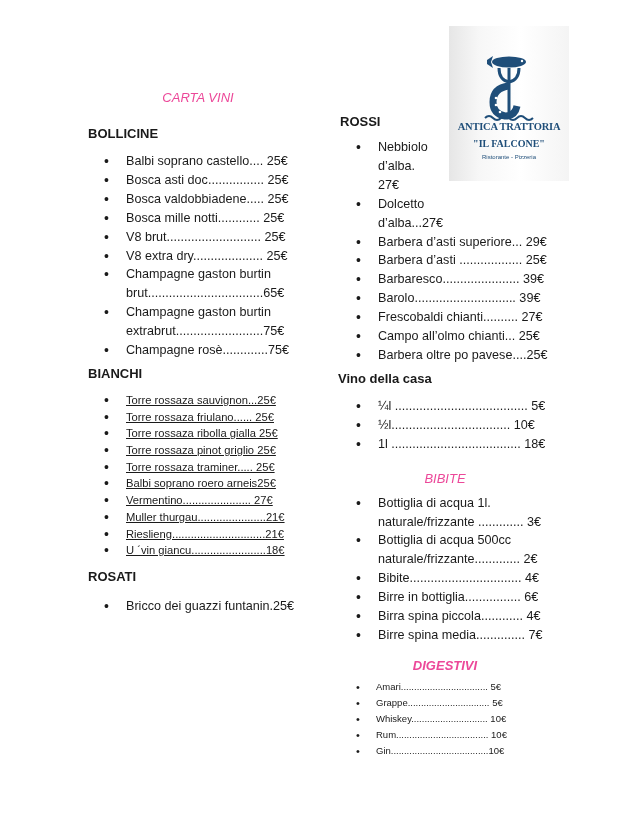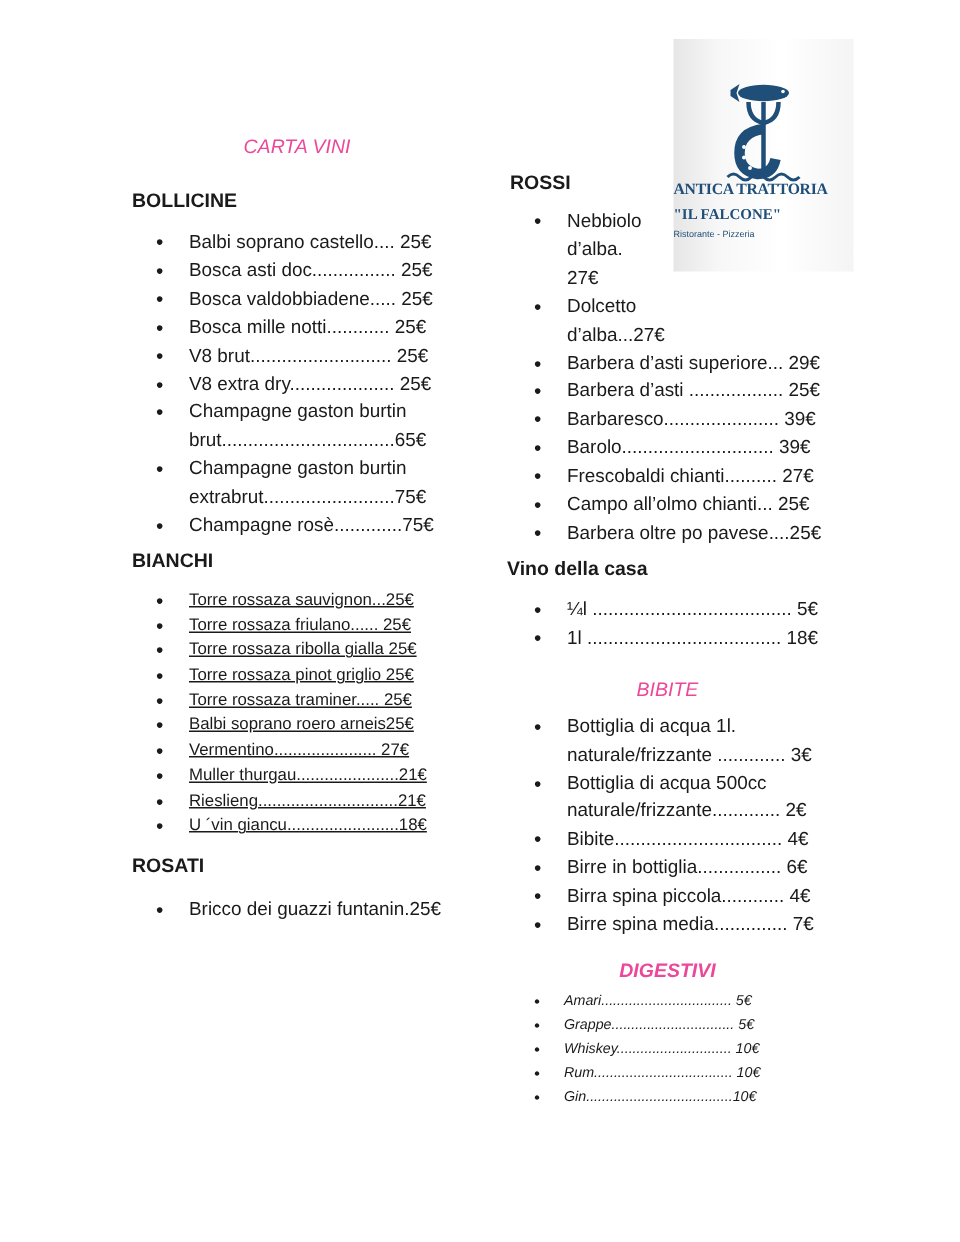--- a/index.html
+++ b/index.html
@@ -7,25 +7,25 @@
          font-family: "Liberation Sans", "DejaVu Sans", sans-serif; color: #1a1a1a; }
   .col { position: absolute; }
   .col-left { left: 88px; top: 88px; width: 240px; }
   .col-right { left: 340px; top: 112px; width: 230px; }
   .title { font-style: italic; color: #ec4899; font-size: 13px; text-align: center; }
   .section-h { font-weight: bold; font-size: 13px; margin: 0; }
   ul { list-style: none; margin: 0; padding: 0; }
   li { position: relative; padding-left: 38px; font-size: 12.6px; line-height: 18.9px; }
   li::before { content: "\2022"; position: absolute; left: 16px; top: 0; font-size: 14px; }
   .small li { font-size: 11.2px; line-height: 16.7px; text-decoration: underline; }
-  .tiny li { font-size: 9.5px; line-height: 16px; padding-left: 36px; font-style: italic; }
+  .tiny li { font-size: 9.5px; line-height: 16px; padding-left: 36px; }
   .tiny li::before { font-size: 11px; left: 16px; }
   .logo { position: absolute; left: 449px; top: 26px; width: 120px; height: 155px;
           background: linear-gradient(90deg, #e6e6e6 0%, #f7f7f7 25%, #ffffff 60%, #f4f4f4 100%); }
-  .logo-title { position: absolute; left: 0; width: 120px; 
+  .logo-title { position: absolute; left: 0; width: 120px; text-align: center;
                 font-family: "Liberation Serif", "DejaVu Serif", serif; color: #1f4e79; font-weight: bold; }
 </style>
 </head>
 <body>
 
 <div class="col col-left">
   <div class="title" style="width:210px; margin-left:5px; height:22px; line-height:20px;">CARTA VINI</div>
 
   <h2 class="section-h" style="margin-top:16px; height:26px; line-height:16px;">BOLLICINE</h2>
   <ul style="width:220px;">
@@ -98,20 +98,21 @@
     <li>Barbaresco...................... 39€</li>
     <li>Barolo............................. 39€</li>
     <li>Frescobaldi chianti.......... 27€</li>
     <li>Campo all’olmo chianti... 25€</li>
     <li>Barbera oltre po pavese....25€</li>
   </ul>
 
   <h2 class="section-h" style="margin-top:6px; height:26px; line-height:16px; margin-left:-2px;">Vino della casa</h2>
   <ul style="width:220px;">
     <li>¼l ...................................... 5€</li>
+    <li>½l.................................. 10€</li>
     <li>1l ..................................... 18€</li>
   </ul>
 
   <div class="title" style="margin-top:16px; width:210px; height:24px; line-height:18px;">BIBITE</div>
   <ul style="width:220px;">
     <li>Bottiglia di acqua 1l. naturale/frizzante ............. 3€</li>
     <li>Bottiglia di acqua 500cc naturale/frizzante............. 2€</li>
     <li>Bibite................................ 4€</li>
     <li>Birre in bottiglia................ 6€</li>
     <li>Birra spina piccola............ 4€</li>

